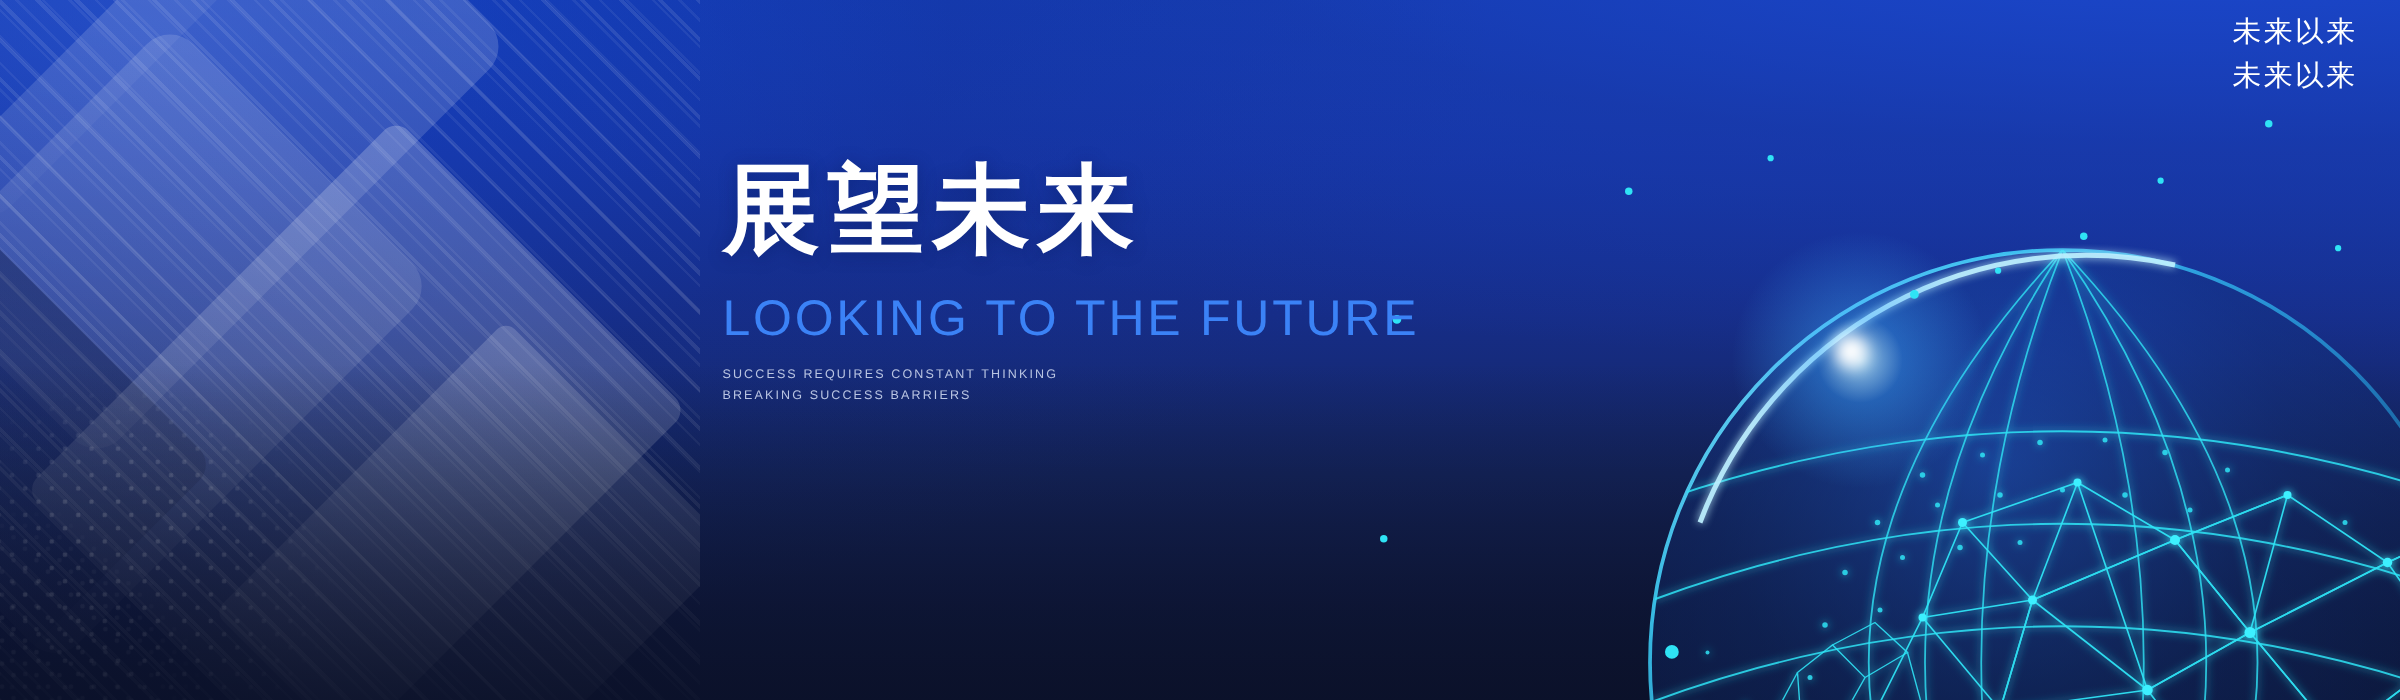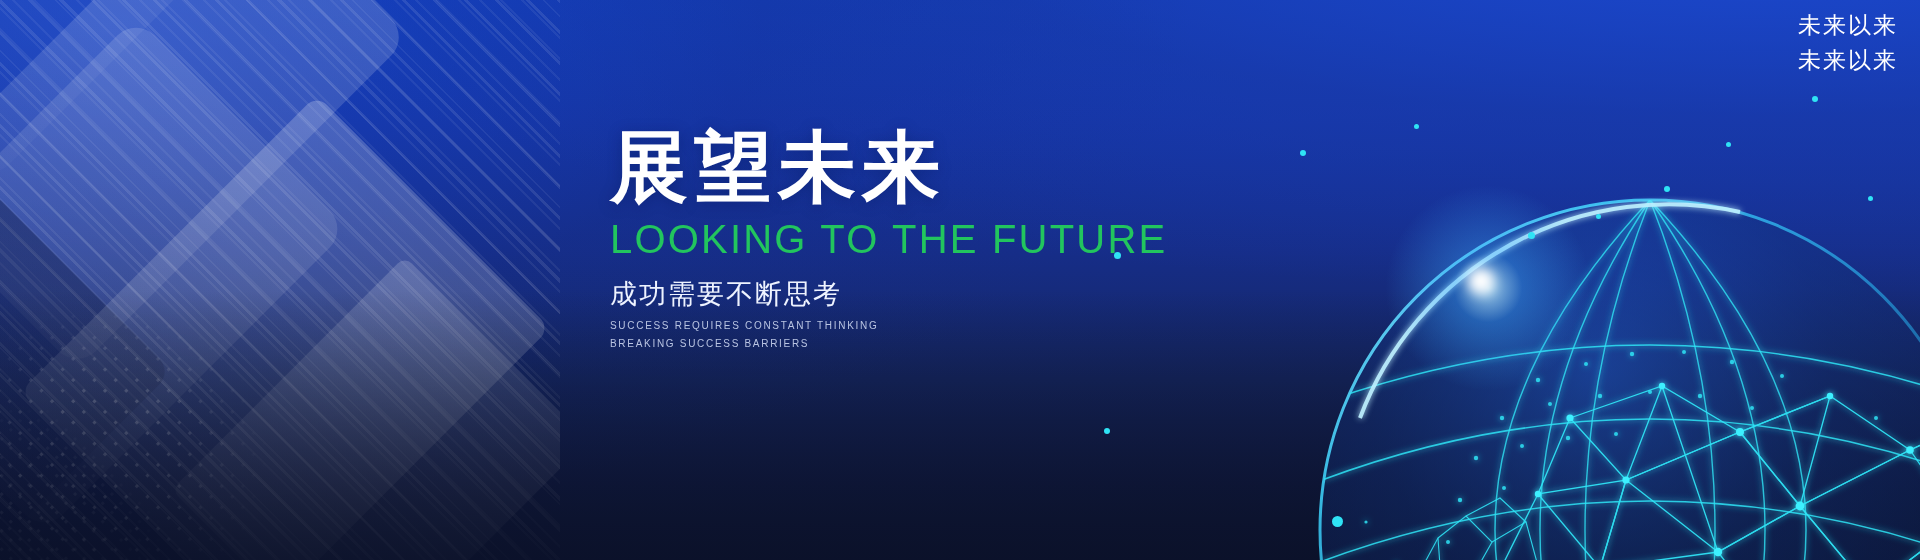--- a/index.html
+++ b/index.html
@@ -138,39 +138,39 @@
   .sparks { position:absolute; inset:0; }
   .spark {
     position:absolute;
     border-radius:50%;
     background:#2fe3f5;
   }
 
   
   .content {
     position:absolute;
-    left:610px; top:126px;
+    left:578px; top:126px;
     width:700px;
     color:#fff;
   }
   .h-cn {
     font-size:78px;
     font-weight:700;
     letter-spacing:6px;
     line-height:1.06;
     color:#ffffff;
     text-shadow:0 2px 14px rgba(0,20,80,.35);
   }
   .h-en {
-    margin-top:8px;
+    margin-top:24px;
     font-size:40px;
     font-weight:300;
     letter-spacing:2.2px;
     line-height:1.1;
-    color:#22c55e;
+    color:#3b82f6;
   }
   .sub-cn {
     margin-top:14px;
     font-size:27px;
     font-weight:500;
     letter-spacing:2px;
     line-height:1.42;
     color:#eef3ff;
   }
   .sub-en {
@@ -178,21 +178,21 @@
     font-size:10px;
     font-weight:400;
     letter-spacing:1.7px;
     line-height:1.78;
     color:#b9c4e2;
   }
 
   
   .corner {
     position:absolute;
-    right:22px; top:8px;
+    right:34px; top:8px;
     text-align:right;
     color:#fff;
     font-size:23px;
     font-weight:500;
     letter-spacing:2px;
     line-height:1.5;
   }
 </style>
 </head>
 <body>
@@ -444,21 +444,20 @@
 
   <div class="corner">
     <div>未来以来</div>
     <div>未来以来</div>
   </div>
 
   <div class="content">
     <div class="h-cn">展望未来</div>
     <div class="h-en">LOOKING TO THE FUTURE</div>
     <div class="sub-cn">
-      <div>成功需要不断思考</div>
     </div>
     <div class="sub-en">
       <div>SUCCESS REQUIRES CONSTANT THINKING</div>
       <div>BREAKING SUCCESS BARRIERS</div>
     </div>
   </div>
 
 </div>
 
 </body></html>

